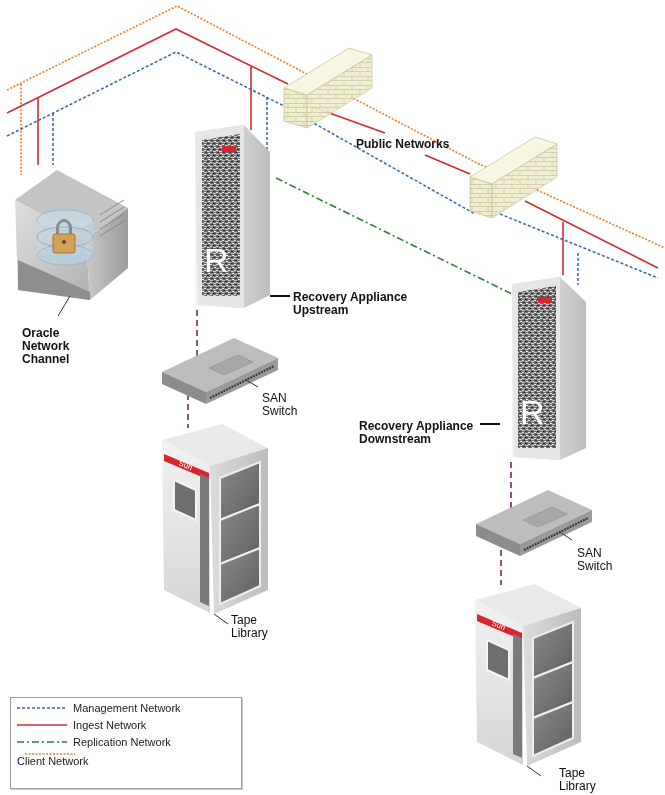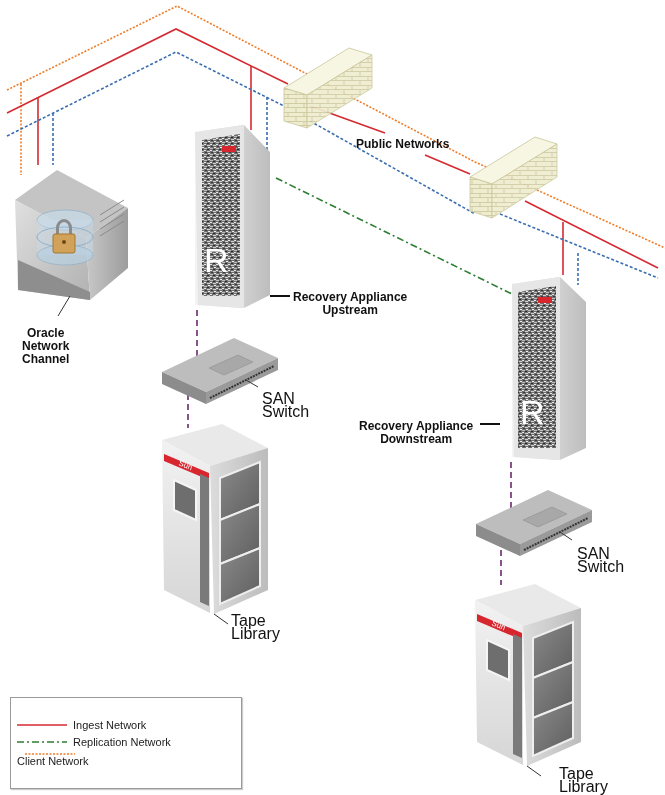--- a/index.html
+++ b/index.html
@@ -1,21 +1,21 @@
 <!DOCTYPE html>
 <html><head>
 <meta charset="utf-8">
 <style>
   html, body { margin: 0; padding: 0; background: #ffffff; }
   body { width: 665px; height: 795px; position: relative; overflow: hidden;
          font-family: "Liberation Sans", sans-serif; }
   #diagram { position: absolute; left: 0; top: 0; width: 665px; height: 795px; }
   .lbl { position: absolute; font-family: "Liberation Sans", sans-serif; color: #111; line-height: 13px; }
-  .lbl.bold { font-weight: bold; font-size: 12px; text-align: center; }
-  .lbl.reg { font-size: 16px; }
+  .lbl.bold { font-weight: bold; font-size: 12px; }
+  .lbl.reg { font-size: 12px; }
   .legend { position: absolute; left: 10px; top: 697px; width: 230px; height: 90px;
             border: 1px solid #9a9a9a; background: #fff; box-shadow: 1px 1px 1px #ccc; }
   .legend-row { position: absolute; left: 6px; height: 16px; display: flex; align-items: center; }
   .legend-row svg { width: 50px; height: 6px; margin-right: 6px; }
   .legend-row span { font-size: 11px; color: #222; font-family: "Liberation Sans", sans-serif; }
 </style>
 </head>
 <body>
 
 <svg id="diagram" viewBox="0 0 665 795" xmlns="http://www.w3.org/2000/svg">
@@ -221,20 +221,26 @@
   <div>Tape</div>
   <div>Library</div>
 </div>
 
 <div class="lbl reg" style="left:559px;top:767px;">
   <div>Tape</div>
   <div>Library</div>
 </div>
 
 <div class="legend">
+  <div class="legend-row" style="top:2px;">
+    <svg>
+        <line x1="0" y1="3" x2="50" y2="3" stroke="#3a6eb0" stroke-width="1.5" stroke-dasharray="3 2"></line>
+      </svg>
+    <span>Management Network</span>
+  </div>
   <div class="legend-row" style="top:19px;text-align:right;">
     <svg>
         <line x1="0" y1="3" x2="50" y2="3" stroke="#d42a30" stroke-width="1.5"></line>
       </svg>
     <span>Ingest Network</span>
   </div>
   <div class="legend-row" style="top:36px;">
     <svg>
         <line x1="0" y1="3" x2="50" y2="3" stroke="#2e7d32" stroke-width="1.5" stroke-dasharray="7 3 2 3"></line>
       </svg>

